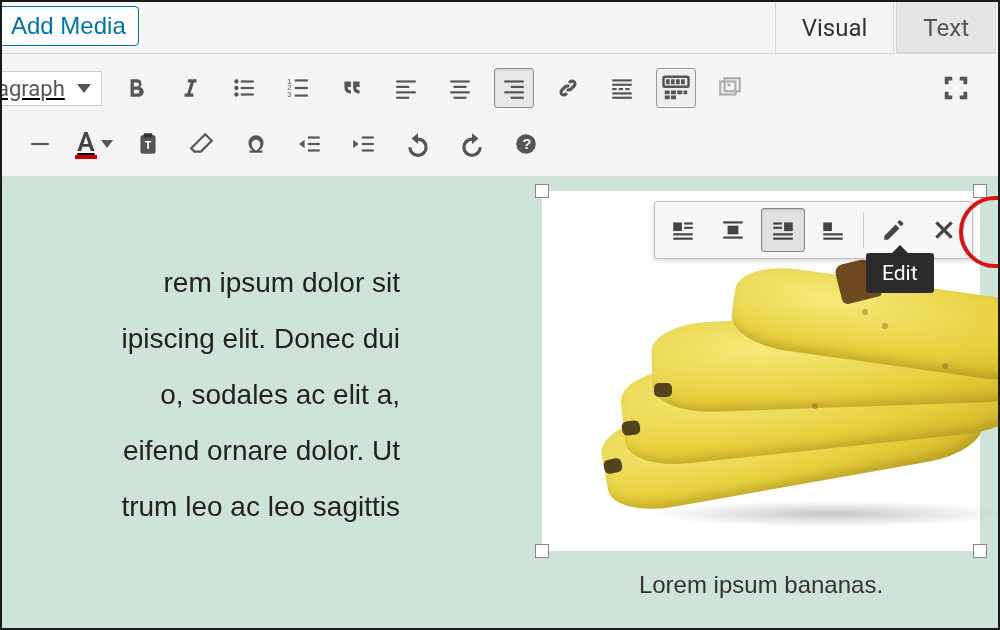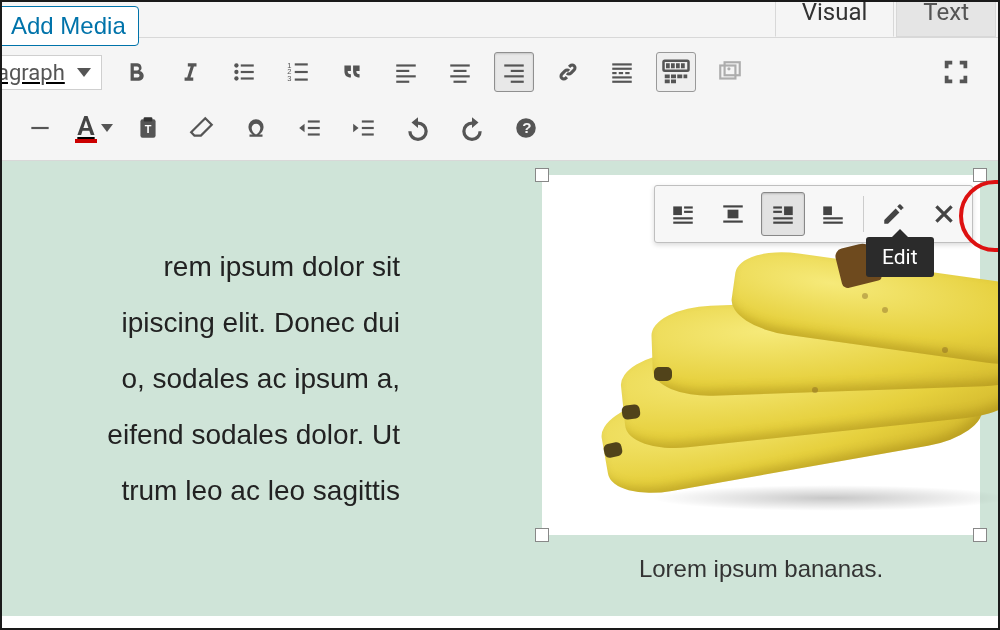--- a/index.html
+++ b/index.html
@@ -5,21 +5,21 @@
   * { box-sizing: border-box; margin: 0; padding: 0; }
   body {
     font-family: -apple-system, "Segoe UI", Roboto, Arial, sans-serif;
     background: #fff;
     width: 1000px;
     height: 630px;
     overflow: hidden;
     border: 2px solid #1a1a1a;
   }
   .topbar {
-    height: 36px;
+    height: 52px;
     background: #f5f5f5;
     border-bottom: 1px solid #d8d8d8;
     display: flex;
     align-items: stretch;
     padding: 0 2px 0 0;
   }
   .add-media {
     border: 1.5px solid #0073aa;
     color: #0073aa;
     background: #fff;
@@ -345,22 +345,22 @@
           <text x="8.5" y="17" font-size="14" fill="#f5f5f5" font-weight="bold">?</text>
         </svg>
       </button>
   </div>
 </div>
 
 <div class="canvas">
   <div class="prose">
     <span>rem ipsum dolor sit</span>
     <span>ipiscing elit. Donec dui</span>
-    <span>o, sodales ac ipsum a,</span>
-    <span>eifend sodales dolor. Ut</span>
+    <span>o, sodales ac elit a,</span>
+    <span>eifend ornare dolor. Ut</span>
     <span>trum leo ac leo sagittis</span>
   </div>
 
   <div class="imgwrap">
     <div class="imgframe">
       <div class="handle h-tl"></div>
       <div class="handle h-tr"></div>
       <div class="handle h-bl"></div>
       <div class="handle h-br"></div>
 

